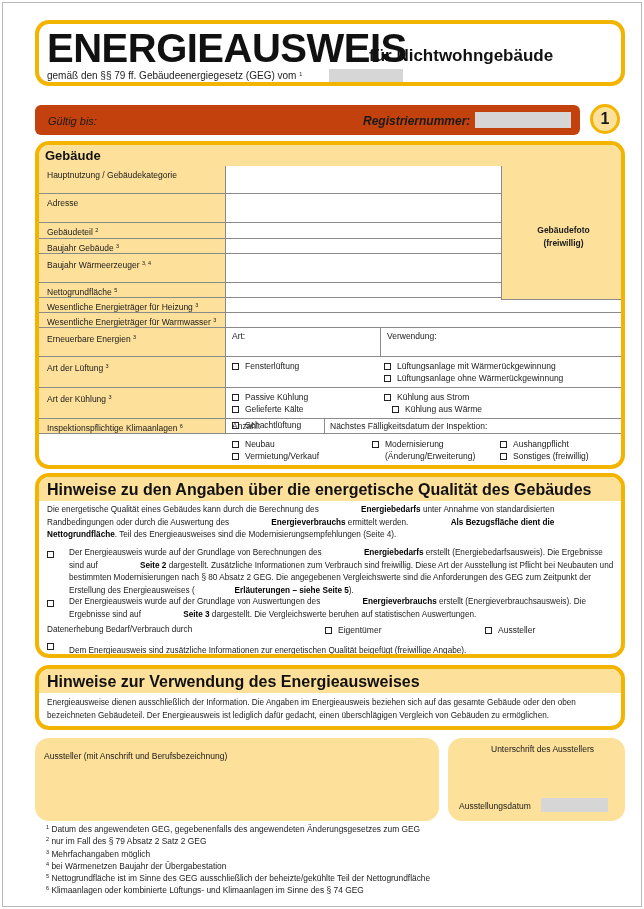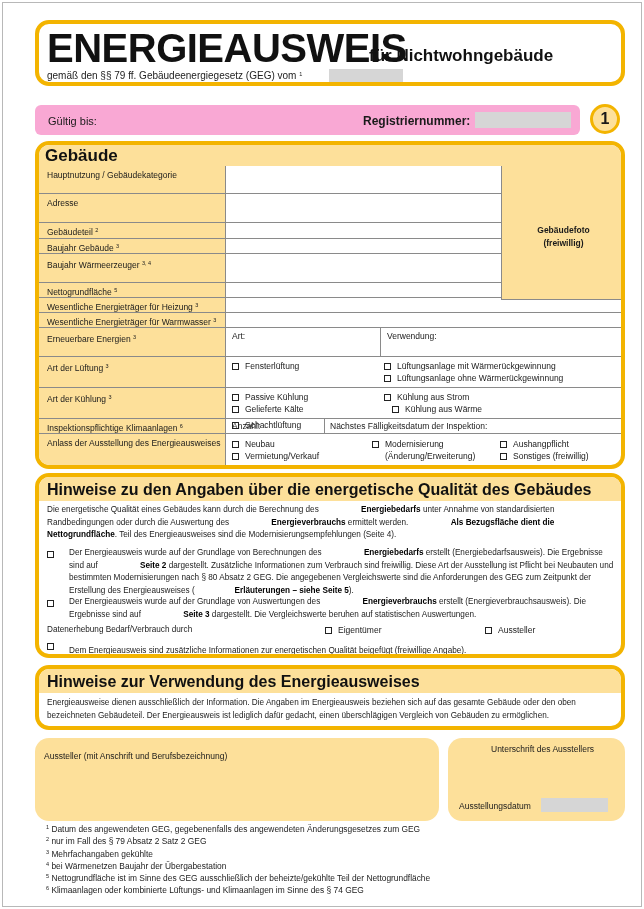--- a/index.html
+++ b/index.html
@@ -9,30 +9,30 @@
   .abs { position: absolute; }
 
   
   .title-box { left: 35px; top: 20px; width: 590px; height: 66px; border: 4px solid #f3b400; border-radius: 14px; background: #fff; }
   .title-main { position: absolute; left: 8px; top: 2px; font-size: 40px; font-weight: bold; letter-spacing: -0.5px; color: #111; }
   .title-sub { position: absolute; left: 330px; top: 22px; font-size: 17px; font-weight: bold; color: #111; }
   .title-law { position: absolute; left: 8px; top: 46px; font-size: 10px; color: #222; }
   .grey-field { position: absolute; background: #d6d6d6; }
 
   
-  .valid-bar { left: 35px; top: 105px; width: 545px; height: 30px; background: #f9a8d4; border-radius: 6px; }
+  .valid-bar { left: 35px; top: 105px; width: 545px; height: 30px; background: #c2410c; border-radius: 6px; font-style: italic; }
   .valid-label { position: absolute; left: 13px; top: 10px; font-size: 11px; }
   .reg-label { position: absolute; left: 328px; top: 9px; font-size: 12px; font-weight: bold; }
   .page-num { left: 590px; top: 104px; width: 30px; height: 30px; border: 3px solid #f3b400; border-radius: 50%; background: #fde09a; font-weight: bold; font-size: 16px; text-align: center; line-height: 24px; }
 
   
   .section { border: 4px solid #f3b400; border-radius: 14px; overflow: hidden; background: #fff; }
   .sec-head { background: #fde09a; font-weight: bold; color: #111; }
   .geb { left: 35px; top: 141px; width: 590px; height: 328px; }
-  .geb .sec-head { position: absolute; left: 0; top: 0; width: 100%; height: 21px; font-size: 17px; padding-left: 6px; line-height: 21px; }
+  .geb .sec-head { position: absolute; left: 0; top: 0; width: 100%; height: 21px; font-size: 13px; padding-left: 6px; line-height: 21px; }
   .row { position: absolute; left: 0; width: 100%; border-bottom: 1px solid #8a8a8a; }
   .row:last-child { border-bottom: none; }
   .lbl { position: absolute; left: 0; top: 0; bottom: 0; width: 187px; background: #fde09a; border-right: 1px solid #8a8a8a; font-size: 8.5px; padding: 3px 0 0 8px; line-height: 13px; }
   .val { position: absolute; left: 187px; top: 0; bottom: 0; right: 0; font-size: 8.5px; }
   .photo { position: absolute; left: 462px; top: 21px; width: 124px; height: 134px; background: #fde09a; border-left: 1px solid #8a8a8a; border-bottom: 1px solid #8a8a8a; font-size: 8.5px; font-weight: bold; text-align: center; padding-top: 58px; line-height: 13px; }
   .cb { display: inline-block; width: 7px; height: 7px; border: 1.3px solid #222; margin-right: 6px; vertical-align: -0.5px; }
   .opt { position: absolute; font-size: 8.5px; white-space: nowrap; }
   .vdiv { position: absolute; top: 0; bottom: 0; border-left: 1px solid #8a8a8a; }
   sup { font-size: 5.5px; vertical-align: 3px; }
 
@@ -141,21 +141,20 @@
   </div>
   <div class="row" style="top:274px; height:15px;">
     <div class="lbl" style="padding-top:1px;"><span>Inspektionspflichtige Klimaanlagen</span> <sup>6</sup></div>
     <div class="val">
       <span class="opt" style="left:6px; top:2px;">Anzahl:</span>
       <div class="vdiv" style="left:98px;"></div>
       <span class="opt" style="left:104px; top:2px;">Nächstes Fälligkeitsdatum der Inspektion:</span>
     </div>
   </div>
   <div class="row" style="top:289px; height:31px;">
-    <div class="lbl"><span>Anlass der Ausstellung des Energieausweises</span></div>
     <div class="val">
       <span class="opt" style="left:6px; top:5px;"><span class="cb"></span><span>Neubau</span></span>
       <span class="opt" style="left:6px; top:17px;"><span class="cb"></span><span>Vermietung/Verkauf</span></span>
       <span class="opt" style="left:146px; top:5px;"><span class="cb"></span><span>Modernisierung</span></span>
       <span class="opt" style="left:159px; top:17px;">(Änderung/Erweiterung)</span>
       <span class="opt" style="left:274px; top:5px;"><span class="cb"></span><span>Aushangpflicht</span></span>
       <span class="opt" style="left:274px; top:17px;"><span class="cb"></span><span>Sonstiges (freiwillig)</span></span>
     </div>
   </div>
 </div>
@@ -189,17 +188,17 @@
 <div class="abs unter">
   <span class="small-lbl" style="left:11px; top:6px;padding-left:32px;">Unterschrift des Ausstellers</span>
   <div class="abs" style="left:0; top:18px; width:177px; height:40px;"></div>
   <span class="small-lbl" style="left:11px; top:63px;">Ausstellungsdatum</span>
   <div class="grey-field" style="left:93px; top:60px; width:67px; height:14px;"></div>
 </div>
 
 <div class="abs foot">
   <div><sup>1</sup> <span>Datum des angewendeten GEG, gegebenenfalls des angewendeten Änderungsgesetzes zum GEG</span></div>
   <div><sup>2</sup> <span>nur im Fall des § 79 Absatz 2 Satz 2 GEG</span></div>
-  <div><sup>3</sup> <span>Mehrfachangaben gekühlte</span></div>
+  <div><sup>3</sup> <span>Mehrfachangaben möglich</span></div>
   <div><sup>4</sup> <span>bei Wärmenetzen Baujahr der Übergabestation</span></div>
   <div><sup>5</sup> <span>Nettogrundfläche ist im Sinne des GEG ausschließlich der beheizte/gekühlte Teil der Nettogrundfläche</span></div>
   <div><sup>6</sup> <span>Klimaanlagen oder kombinierte Lüftungs- und Klimaanlagen im Sinne des § 74 GEG</span></div>
 </div>
 
 </body></html>

